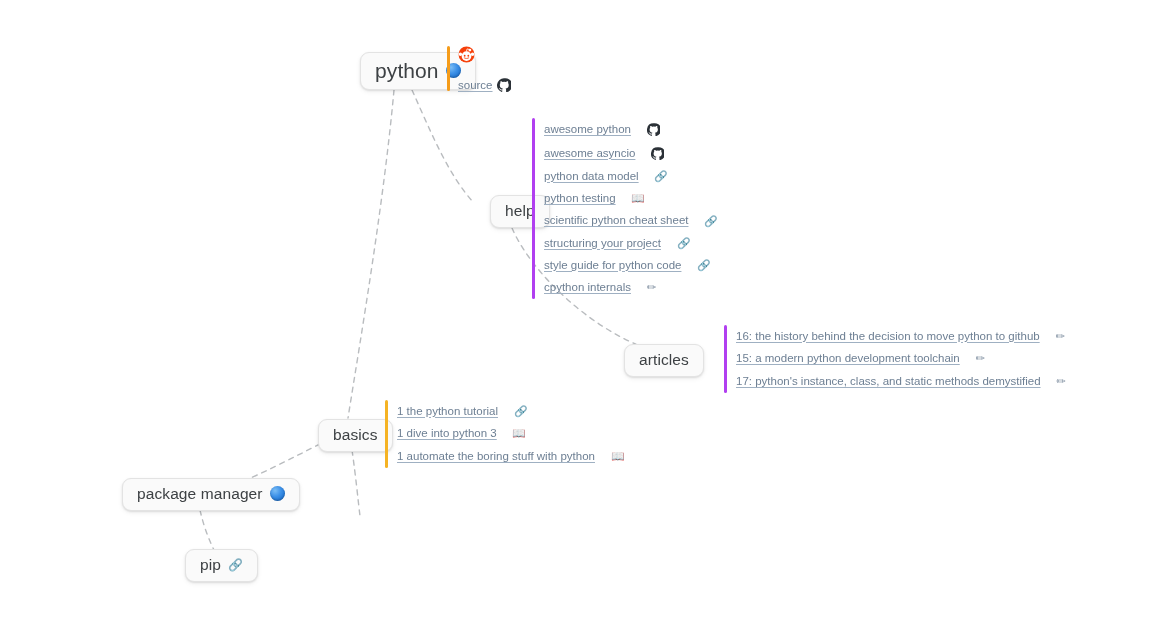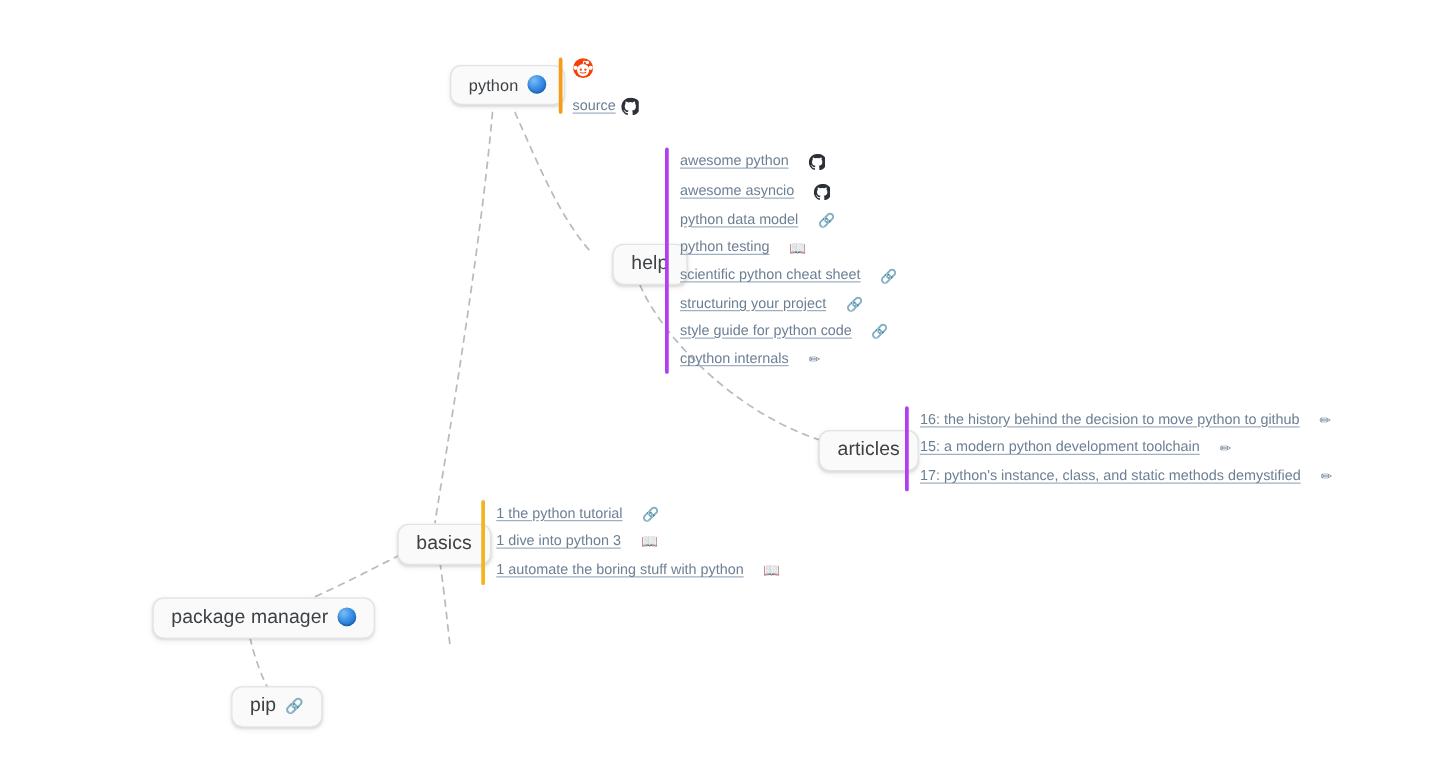--- a/index.html
+++ b/index.html
@@ -38,21 +38,21 @@
     border: 1px solid #e3e3e3;
     border-radius: 9px;
     padding: 7px 14px 8px 14px;
     color: #3d4144;
     font-size: 15.5px;
     line-height: 1;
     letter-spacing: .1px;
     white-space: nowrap;
     box-shadow: 0 1px 2px rgba(0,0,0,.10), 0 2px 5px rgba(0,0,0,.06);
   }
-  .node.root { font-size: 13px; align-items: flex-end; }
+  .node.root { font-size: 21px; }
 
   
   .leafgroup {
     position: absolute;
     display: flex;
     align-items: stretch;
   }
   .bar {
     width: 3px;
     border-radius: 2px;
@@ -252,21 +252,21 @@
       </div>
 
       <div class="leaf">
         <span class="ltext">cpython internals</span>
         <span class="glyph pencil">✏</span>
       </div>
 
     </div>
   </div>
 
-  <div class="node" style="left:655px; top:344px;">
+  <div class="node" style="left:624px; top:344px;">
     <span>articles</span>
   </div>
 
   <div class="leafgroup" style="left:724px; top:325px; height:68px;">
     <div class="bar purple"></div>
     <div class="leaves">
 
       <div class="leaf">
         <span class="ltext">16: the history behind the decision to move python to github</span>
         <span class="glyph pencil">✏</span>

